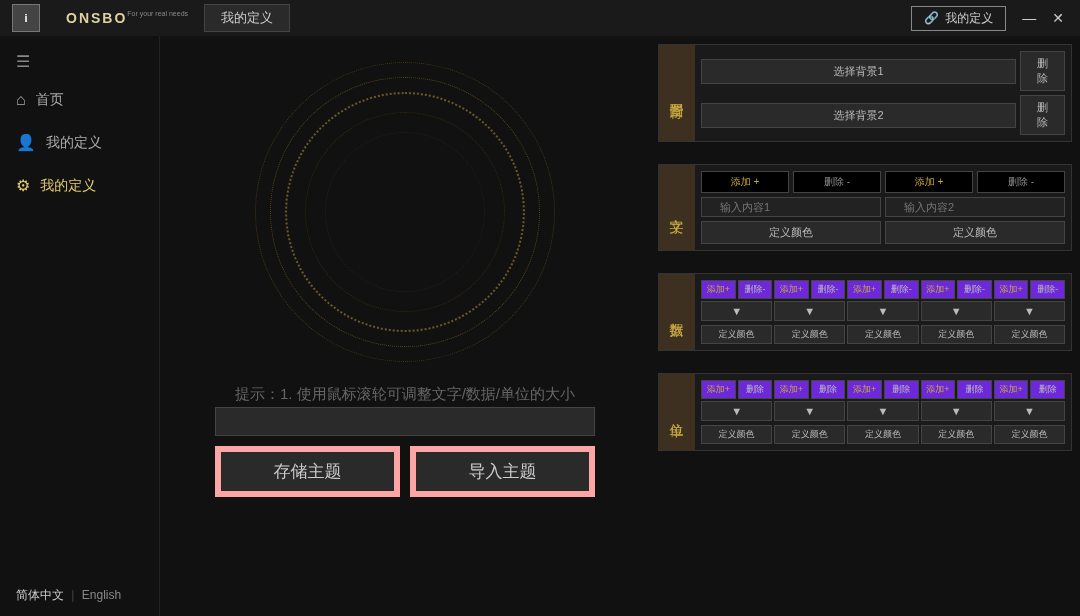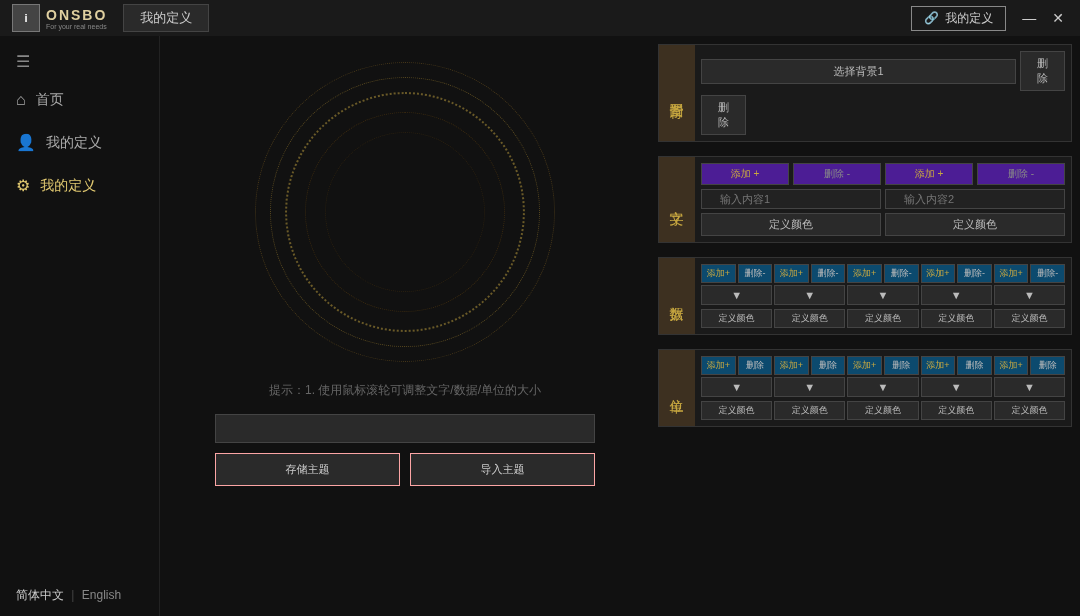--- a/index.html
+++ b/index.html
@@ -52,22 +52,23 @@
       font-weight: bold;
       letter-spacing: 2px;
     }
     .logo-sub {
       font-size: 7px;
       color: #888;
       line-height: 1;
     }
     .logo-wrapper {
       display: flex;
-      flex-direction: column;
+      flex-direction: row;
       align-items: flex-start;
+      margin-left: 20px;
     }
     .title-label {
       font-size: 13px;
       color: #ccc;
       background: #2a2a2a;
       padding: 4px 16px;
       border: 1px solid #444;
     }
     .titlebar-right {
       display: flex;
@@ -175,25 +176,25 @@
       border: 2px dotted #5a4a2a;
     }
     .ring1 { width: 300px; height: 300px; border-color: #4a3a1a; border-width: 1px; }
     .ring2 { width: 270px; height: 270px; border-color: #5a4a20; border-width: 1px; }
     .ring3 { width: 240px; height: 240px; border-color: #6a5a28; border-width: 2px; }
     .ring4 { width: 200px; height: 200px; border-color: #3a2a10; border-width: 1px; }
     .ring5 { width: 160px; height: 160px; border-color: #2a2010; border-width: 1px; }
 
     
     .hint-text {
-      font-size: 12px;
+      font-size: 15px;
       color: #666;
       text-align: center;
       line-height: 1.8;
-      margin-bottom: 12px;
+      margin-bottom: 0;
     }
 
     
     .custom-name-section {
       text-align: center;
       width: 380px;
     }
     .custom-name-label {
       font-size: 13px;
       color: #aaa;
@@ -208,35 +209,35 @@
       font-size: 13px;
       margin-bottom: 10px;
     }
     .action-buttons {
       display: flex;
       gap: 10px;
     }
     .action-btn {
       flex: 1;
       background: #2a2a2a;
-      border: 1px solid #fca5a5;
+      border: 6px solid #fca5a5;
       color: #ccc;
       padding: 8px;
-      font-size: 11px;
+      font-size: 17px;
       cursor: pointer;
       font-family: Liberation Serif, serif;
     }
 
     
     .right-panel {
       width: 430px;
       padding: 8px;
       display: flex;
       flex-direction: column;
-      gap: 14px;
+      gap: 22px;
       flex-shrink: 0;
       overflow-y: auto;
     }
 
     .panel-section {
       display: flex;
       align-items: stretch;
       background: #1a1a1a;
       border: 1px solid #333;
     }
@@ -278,21 +279,21 @@
     }
     .text-row {
       display: grid;
       gap: 4px;
     }
     .text-row-2 { grid-template-columns: 1fr 1fr 1fr 1fr; }
     .text-row-inputs { grid-template-columns: 1fr 1fr; }
     .text-row-colors { grid-template-columns: 1fr 1fr; }
 
     .small-btn {
-      background: #4c1d95;
+      background: #000000;
       border: 1px solid #444;
       color: #bbb;
       padding: 3px 6px;
       font-size: 10px;
       cursor: pointer;
       font-family: inherit;
       text-align: center;
     }
     .small-btn.add { color: #c8a840; }
     .small-btn.del { color: #888; }
@@ -323,21 +324,21 @@
     .data-col {
       display: flex;
       flex-direction: column;
       gap: 2px;
     }
     .data-col-buttons {
       display: flex;
       gap: 2px;
     }
     .tiny-btn {
-      background: #0c4a6e;
+      background: #6d28d9;
       border: 1px solid #444;
       color: #bbb;
       padding: 2px 3px;
       font-size: 9px;
       cursor: pointer;
       font-family: inherit;
       flex: 1;
       text-align: center;
     }
     .tiny-btn.add { color: #c8a840; }
@@ -446,20 +447,21 @@
   <div class="right-panel">
 
     <div class="panel-section">
       <div class="section-label">背景图</div>
       <div class="section-content">
         <div class="bg-row">
           <button class="bg-btn">选择背景1</button>
           <button class="bg-btn" style="flex:0;padding:4px 16px;">删除</button>
         </div>
         <div class="bg-row">
+          <button class="bg-btn">选择背景2</button>
           <button class="bg-btn" style="flex:0;padding:4px 16px;">删除</button>
         </div>
       </div>
     </div>
 
     <div class="panel-section">
       <div class="section-label">文字</div>
       <div class="section-content">
         <div class="text-row text-row-2">
           <button class="small-btn add">添加 +</button>

